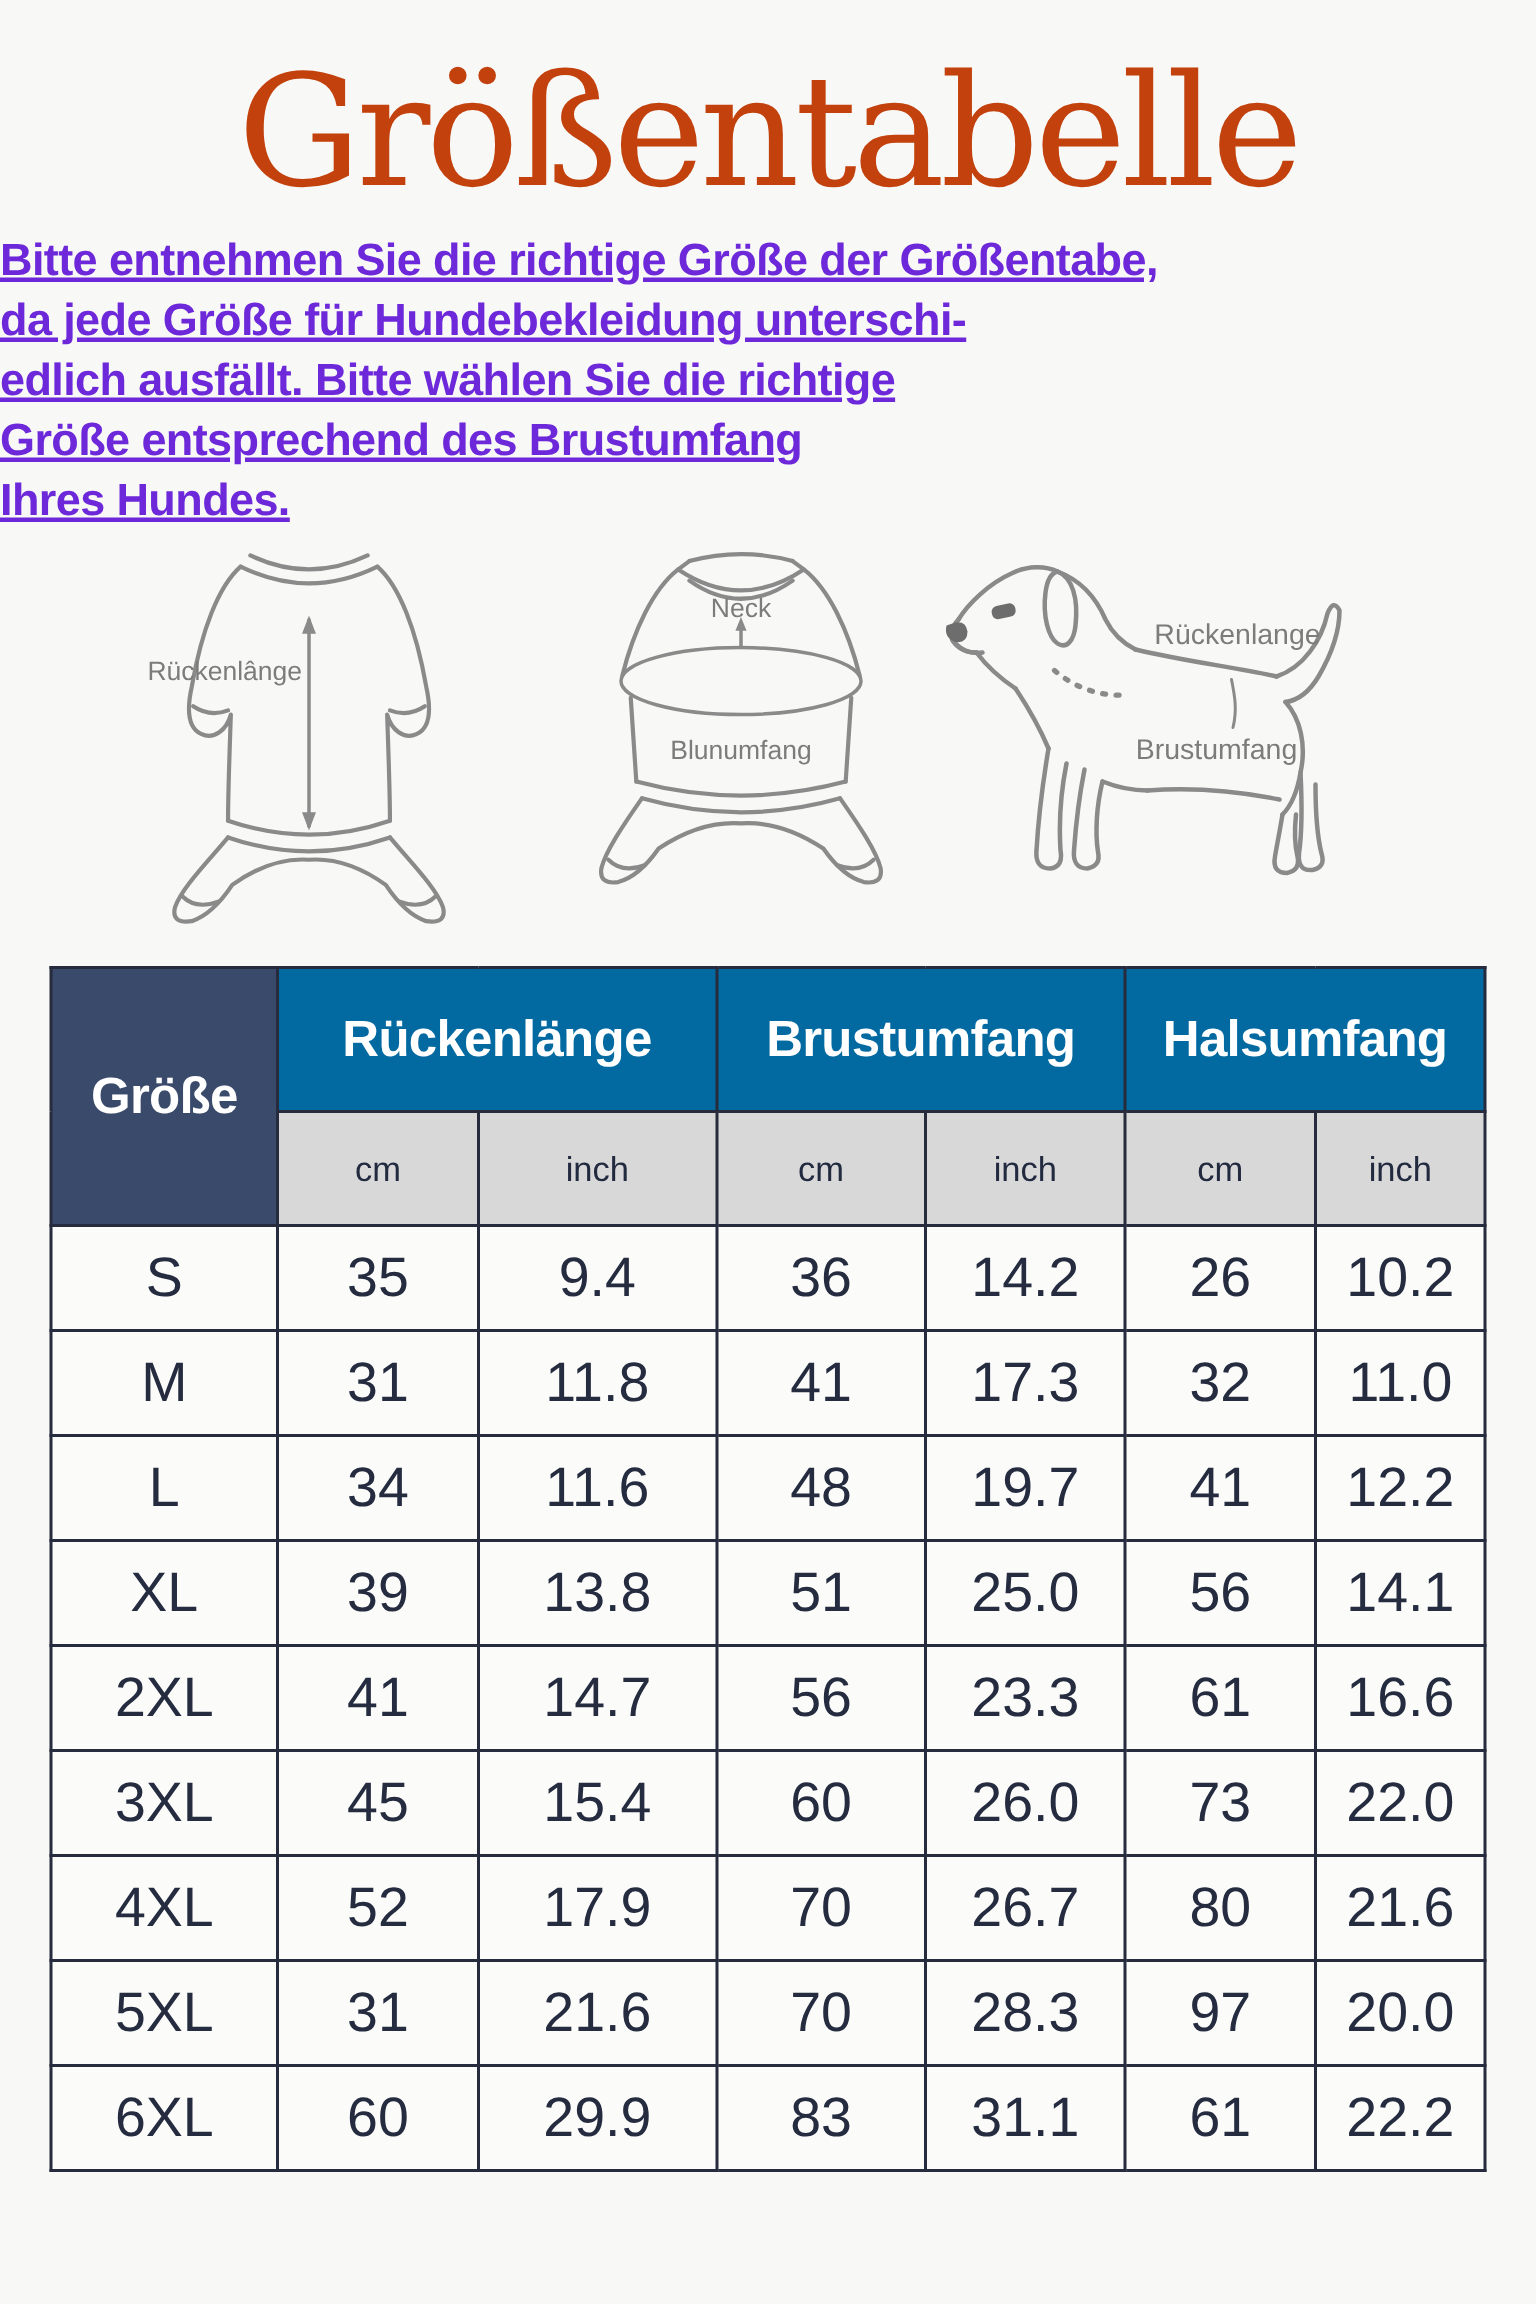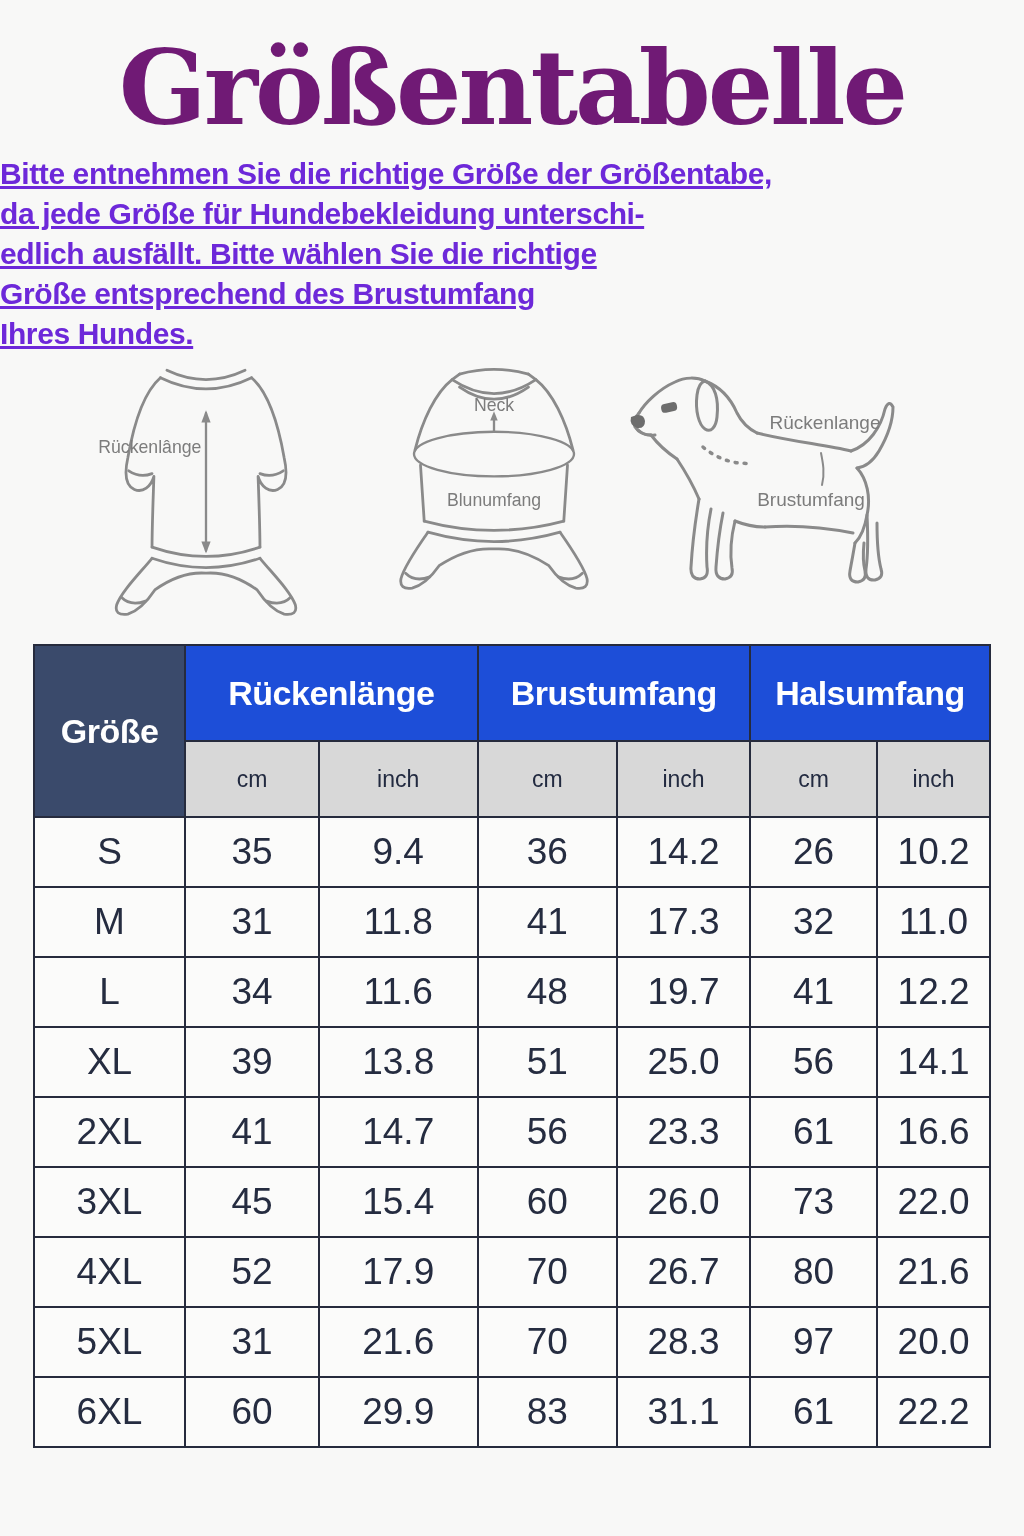--- a/index.html
+++ b/index.html
@@ -7,24 +7,24 @@
     position:relative;
     width:1024px; height:1536px;
     background:#f8f8f7;
     overflow:hidden;
     font-family:"Liberation Sans", sans-serif;
   }
   .title {
     margin:34px 0 0 0;
     text-align:center;
     font-family:"DejaVu Serif","Liberation Serif",serif;
-    font-weight:700;
+    font-weight:400;
     font-size:103px;
     line-height:1.05;
-    color:#701a75;
+    color:#c2410c;
     letter-spacing:-3px;
   }
   .intro {
     margin-top:12px;
     text-align:left;
     color:#6d28d9;
     font-size:30px;
     line-height:40px;
     font-weight:600;
     letter-spacing:-0.4px;
@@ -51,21 +51,21 @@
     border-collapse:collapse;
     table-layout:fixed;
   }
   .size-table th, .size-table td {
     border:2px solid #262b3d;
     text-align:center;
     vertical-align:middle;
     padding:0;
   }
   .group-row th.group-head {
-    background:#1d4ed8;
+    background:#0369a1;
     color:#ffffff;
     font-size:34px;
     font-weight:700;
     height:94px;
     letter-spacing:-0.5px;
   }
   th.size-head {
     background:#3a4a6b;
     color:#ffffff;
     font-size:34px;

